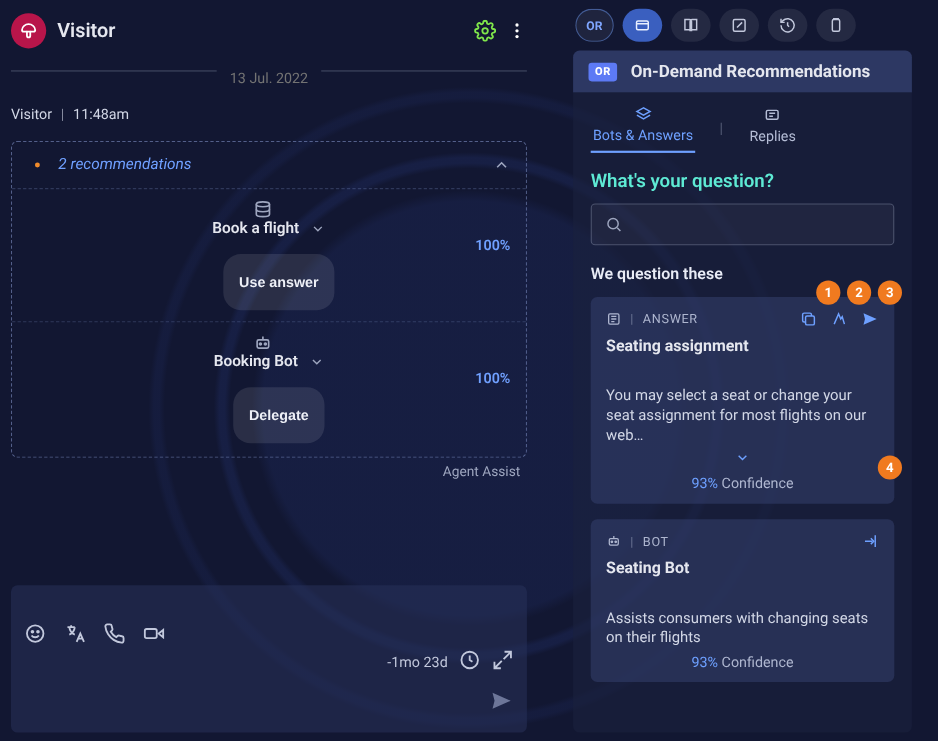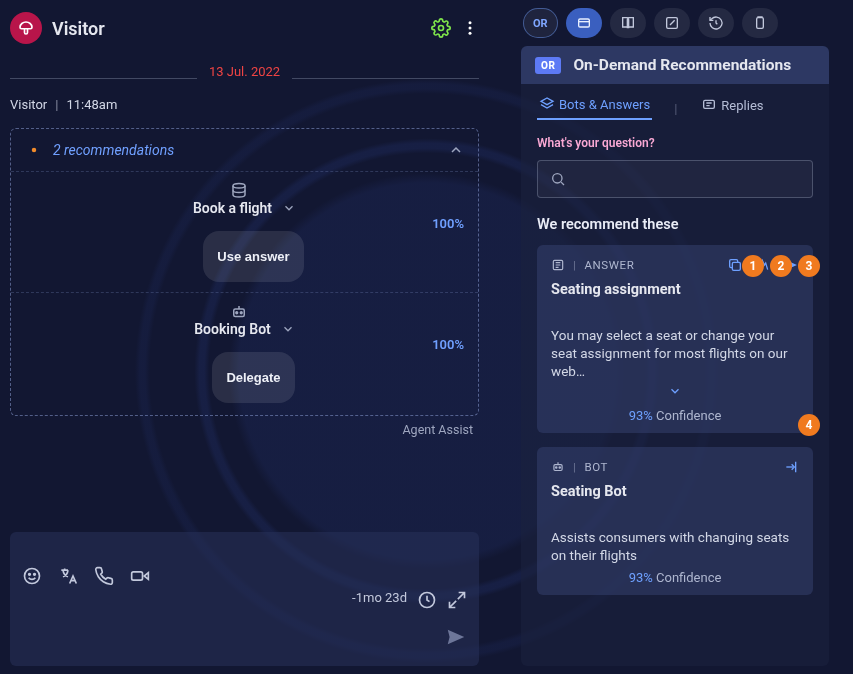--- a/index.html
+++ b/index.html
@@ -54,22 +54,22 @@
     display: flex; align-items: center; justify-content: center;
   }
   .logo svg { width: 18px; height: 18px; }
   .chat-title { font-size: 18px; font-weight: 600; }
   .chat-header-actions { margin-left: auto; display: flex; align-items: center; gap: 10px; }
   .gear-icon { width: 20px; height: 20px; color: #7fe64b; cursor: pointer; }
   .dots-icon { width: 18px; height: 18px; color: #fff; cursor: pointer; }
 
   .date-divider {
     margin: 12px 0 18px;
-    display: flex; align-items: flex-end; gap: 12px;
-    color: #ef4444;
+    display: flex; align-items: flex-start; gap: 12px;
+    color: #737373;
     font-size: 13px;
   }
   .date-divider::before, .date-divider::after {
     content: ""; flex: 1; height: 1px; background: rgba(158,166,191,.35);
   }
 
   .msg-bubble {
     align-self: flex-start;
     background: #b8154a;
     color: #fff;
@@ -138,21 +138,21 @@
     padding: 10px 12px;
     display: flex;
     flex-direction: column;
     gap: 10px;
   }
   .composer-toolbar {
     display: flex; align-items: center; gap: 16px;
     color: #c2c8dc;
   }
   .composer-toolbar svg { width: 20px; height: 20px; cursor: pointer; }
-  .composer-right { margin-left: auto; display: flex; align-items: flex-start; gap: 10px; margin-top: 48px; }
+  .composer-right { margin-left: auto; display: flex; align-items: flex-end; gap: 10px; margin-top: 48px; }
   .composer-input-row { display: flex; align-items: center; }
   .composer-input {
     flex: 1; height: 36px; background: transparent; border: none;
     color: #e5e7ef; font-size: 14px;
   }
   .send-btn { color: #6d7699; background: none; border: none; cursor: pointer; }
   .send-btn svg { width: 22px; height: 22px; }
   .age-tag { font-size: 13px; }
 
   
@@ -210,33 +210,33 @@
     padding: 12px 16px 14px;
     overflow: hidden;
   }
 
   .odr-tabs {
     display: flex; align-items: center; gap: 22px;
     font-size: 13px;
     margin-bottom: 16px;
   }
   .odr-tab-item {
-    display: flex; flex-direction: row; align-items: center; gap: 4px;
+    display: flex; flex-direction: column; align-items: center; gap: 4px;
     color: #b5bdd6;
     cursor: pointer;
     padding: 0 2px 6px;
   }
   .odr-tab-item.active {
     color: #6ea0ff;
     border-bottom: 2px solid #6ea0ff;
   }
   .odr-tab-sep { color: rgba(158,166,191,.45); }
   .odr-tab-item svg { width: 16px; height: 16px; }
 
-  .question-title { font-size: 12px; font-weight: 600; margin-bottom: 10px; color: #f9a8d4; }
+  .question-title { font-size: 17px; font-weight: 600; margin-bottom: 10px; color: #5eead4; }
 
   .search {
     display: flex; align-items: center; gap: 10px;
     background: rgba(255,255,255,.04);
     border: 1px solid rgba(158,166,191,.35);
     border-radius: 4px;
     padding: 10px 12px;
     margin-bottom: 18px;
   }
   .search svg { width: 16px; height: 16px; color: #9ea6bf; }
@@ -475,21 +475,21 @@
 
       <div class="question-title">What's your question?</div>
 
       <div class="search">
         <svg viewBox="0 0 24 24" fill="none" stroke="currentColor" stroke-width="2">
           <circle cx="11" cy="11" r="7"></circle>
             <path d="m21 21-4.3-4.3"></path>
         </svg>
       </div>
 
-      <div class="recommend-title">We recommend these</div>
+      <div class="recommend-title">We question these</div>
 
       <div class="card" id="card-answer">
         <div class="card-top">
           <svg width="14" height="14" viewBox="0 0 24 24" fill="none" stroke="currentColor" stroke-width="2">
             <rect x="4" y="4" width="16" height="16" rx="2"></rect>
               <path d="M8 8h8M8 12h8M8 16h5"></path>
           </svg>
           <span class="type-sep">|</span>
           <span>ANSWER</span>
           <div class="card-actions">

